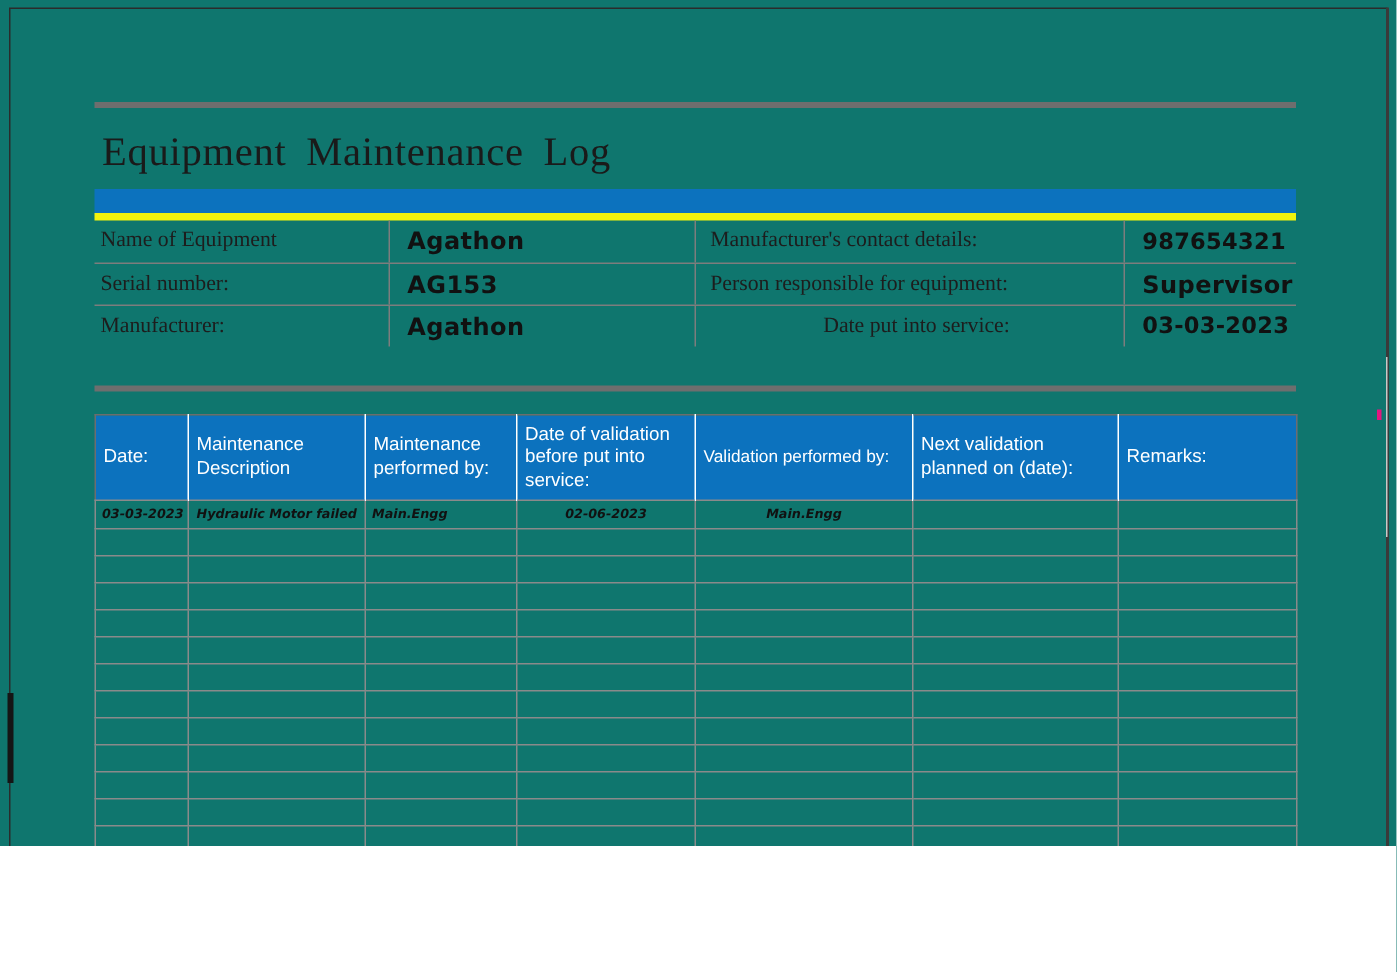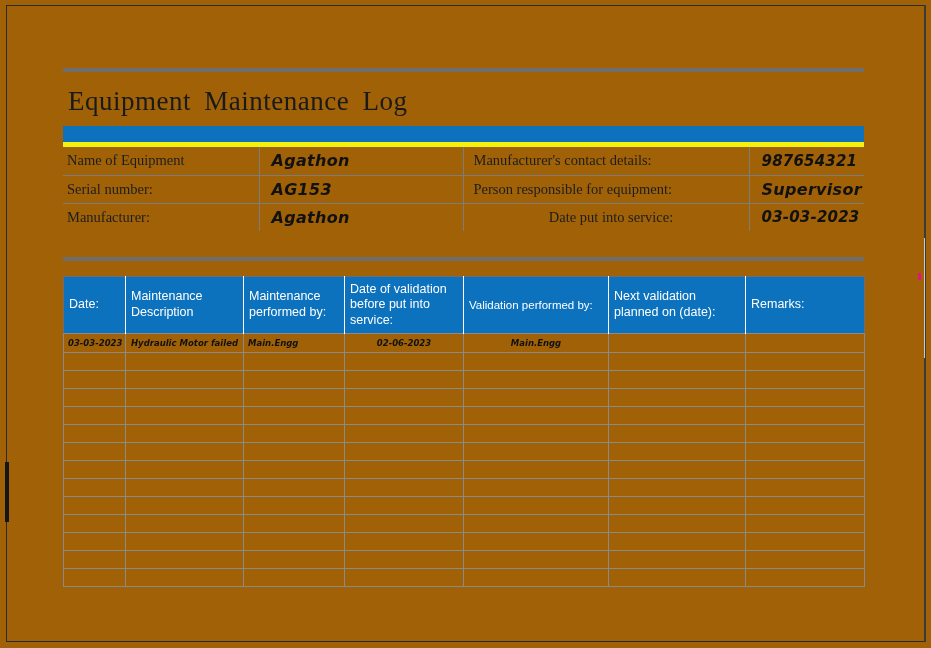--- a/index.html
+++ b/index.html
@@ -3,22 +3,22 @@
 <meta charset="utf-8">
 <style>
   html, body {
     margin: 0;
     padding: 0;
     background: #ffffff;
   }
   .page {
     position: relative;
     width: 931px;
-    height: 648px;
-    background: #a16207;
+    height: 564px;
+    background: #0f766e;
     overflow: hidden;
     font-family: "Liberation Serif", serif;
   }
 
   
   .page-frame {
     position: absolute;
     left: 6px;
     top: 5px;
     width: 919px;
@@ -116,21 +116,20 @@
   }
   .info-table tr:last-child td { border-bottom: none; }
   .info-label {
     font-size: 14.5px;
     color: #1d1d1d;
   }
   .info-value {
     border-left: 1px solid #7d7d7d;
     padding-left: 12px !important;
     font-family: "DejaVu Sans", sans-serif;
-    font-style: italic;
     font-weight: bold;
     font-size: 16px;
     color: #111111;
     letter-spacing: 0.3px;
   }
   .info-value.num {
     font-size: 15px;
     letter-spacing: 0.2px;
   }
   .info-bottom-rule {

